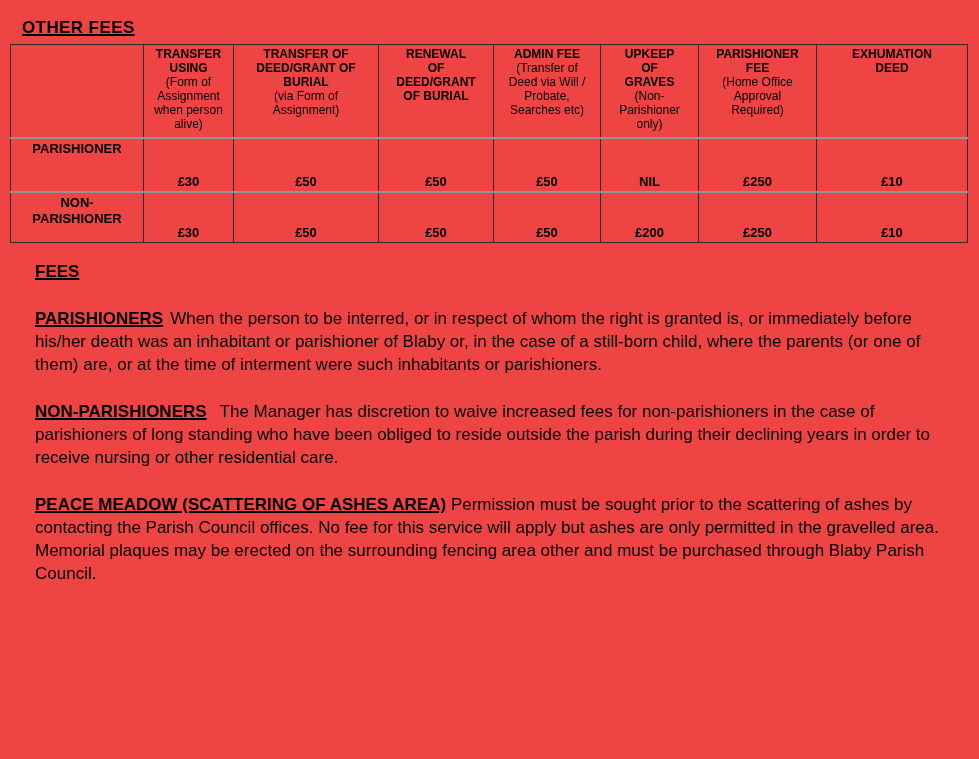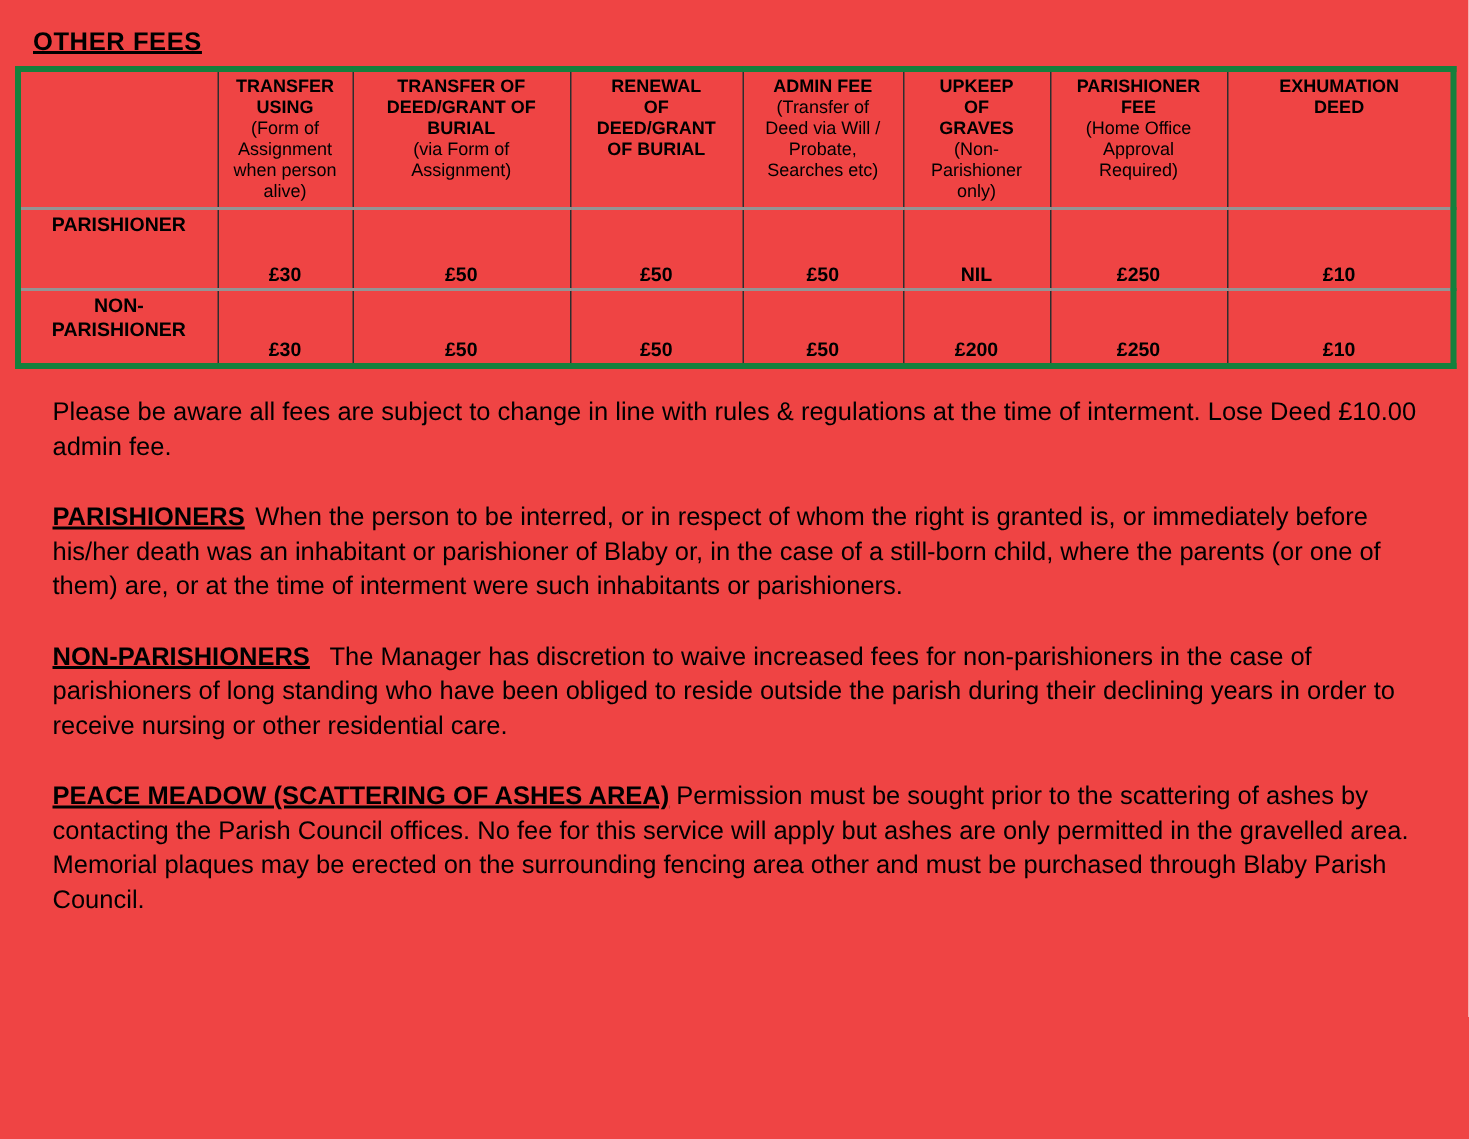--- a/index.html
+++ b/index.html
@@ -35,21 +35,21 @@
   }
   table.fees-table td, table.fees-table th {
     border: 1px solid #2e2e2e;
     padding: 2px 3px;
     overflow: hidden;
   }
   tr.header-row { height: 93px; }
   tr.data-row-1 { height: 54px; }
   tr.data-row-2 { height: 51px; }
   tr.data-row-1 td, tr.data-row-2 td { border-top: 2px solid #949494; }
-  table.fees-table { border: 4px solid #15803d; }
+  table.fees-table { border: 1px solid #15803d; }
   th.col-header {
     vertical-align: top;
     text-align: center;
     font-size: 12px;
     line-height: 14px;
     font-weight: bold;
     padding-top: 3px;
   }
   .col-title { white-space: pre-line; font-weight: bold; }
   .col-sub   { white-space: pre-line; font-weight: normal; }
@@ -179,21 +179,21 @@
         <td class="fee-value">£200</td>
         <td class="fee-value">£250</td>
         <td class="fee-value">£10</td>
       </tr>
     </tbody>
   </table>
 
   <div class="text-block">
 
     <div class="section">
-      <div class="sec-body-block">Please be aware all fees are subject to change in line with rules &amp; regulations at the time of interment. Lose Deed £10.00 admin fee.</div>
+      <span class="sec-heading block">FEES</span>
     </div>
 
     <div class="section">
       <span class="sec-heading gap-md">PARISHIONERS</span><span class="sec-body">When the person to be interred, or in respect of whom the right is granted is, or immediately before his/her death was an inhabitant or parishioner of Blaby or, in the case of a still-born child, where the parents (or one of them) are, or at the time of interment were such inhabitants or parishioners.</span>
     </div>
 
     <div class="section">
       <span class="sec-heading gap-lg">NON-PARISHIONERS</span><span class="sec-body">The Manager has discretion to waive increased fees for non-parishioners in the case of parishioners of long standing who have been obliged to reside outside the parish during their declining years in order to receive nursing or other residential care.</span>
     </div>
 

